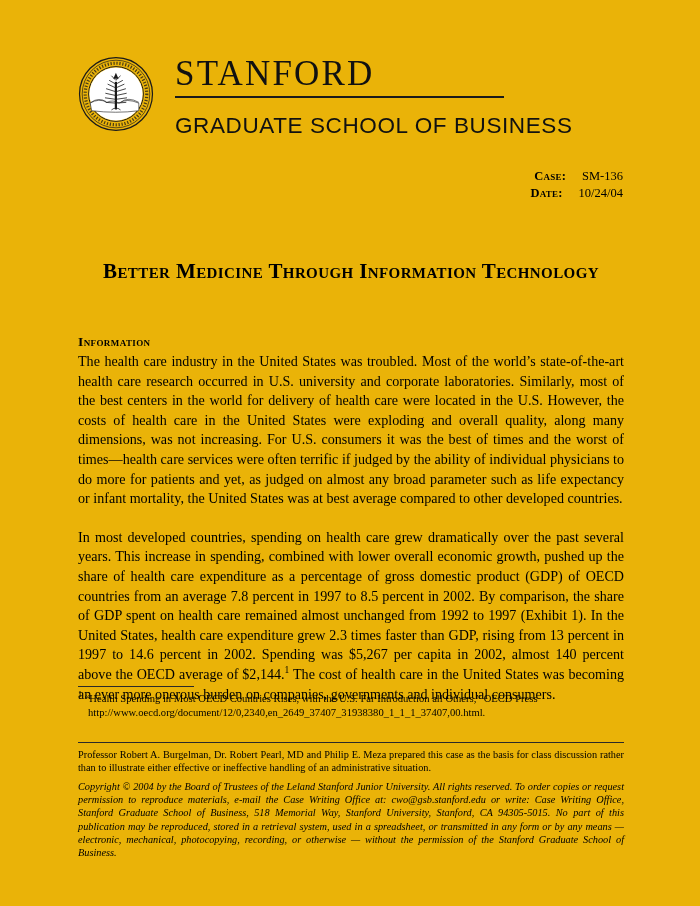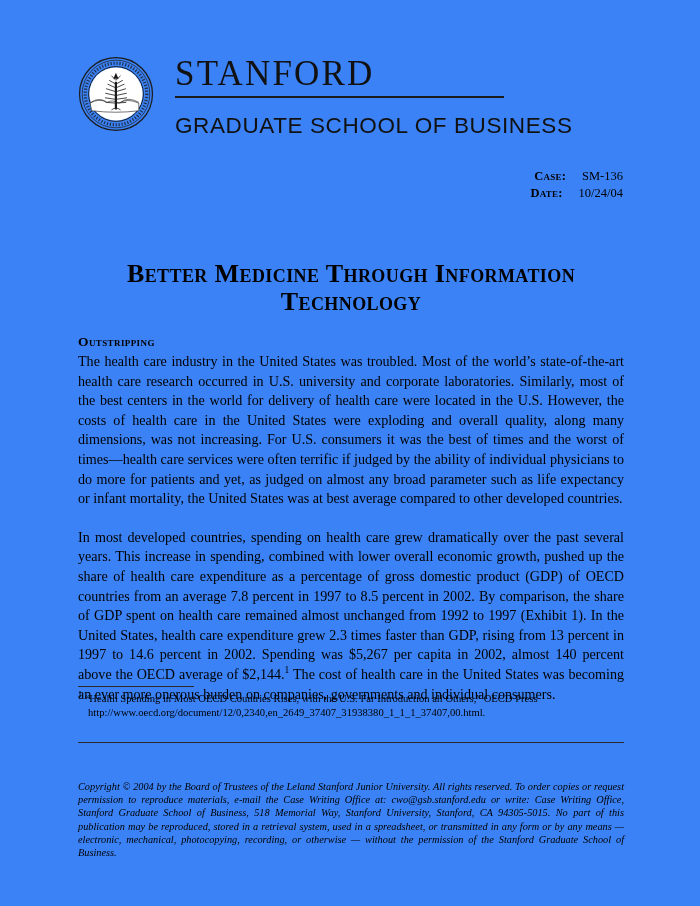--- a/index.html
+++ b/index.html
@@ -4,21 +4,21 @@
 <style>
   html, body {
     margin: 0;
     padding: 0;
     background: #ffffff;
   }
   .page {
     position: relative;
     width: 700px;
     height: 906px;
-    background: #3b82f6;
+    background: #eab308;
     overflow: hidden;
     font-family: "Liberation Serif", "DejaVu Serif", serif;
     color: #000000;
     box-sizing: border-box;
   }
 
   
   .letterhead {
     position: absolute;
     left: 78px;
@@ -84,21 +84,21 @@
   }
   .casemeta .val { margin-left: 16px; }
 
   
   .doc-title {
     position: absolute;
     left: 78px;
     top: 243px;
     width: 546px;
     text-align: center;
-    font-size: 26px;
+    font-size: 21px;
     line-height: 28px;
     font-variant: small-caps;
     letter-spacing: 0.4px;
   }
 
   
   .section-head {
     position: absolute;
     left: 78px;
     top: 323px;
@@ -232,30 +232,31 @@
     <div class="row">
       <span class="smallcap-label">Case:</span><span class="val">SM-136</span>
     </div>
     <div class="row">
       <span class="smallcap-label">Date:</span><span class="val">10/24/04</span>
     </div>
   </div>
 
   <h1 class="doc-title">Better Medicine Through Information Technology</h1>
 
-  <h2 class="section-head">Outstripping</h2>
+  <h2 class="section-head">Information</h2>
 
   <div class="body-block">
     <p class="para">The health care industry in the United States was troubled.  Most of the world’s state-of-the-art health care research occurred in U.S. university and corporate laboratories.  Similarly, most of the best centers in the world for delivery of health care were located in the U.S.  However, the costs of health care in the United States were exploding and overall quality, along many dimensions, was not increasing.  For U.S. consumers it was the best of times and the worst of times—health care services were often terrific if judged by the ability of individual physicians to do more for patients and yet, as judged on almost any broad parameter such as life expectancy or infant mortality, the United States was at best average compared to other developed countries.</p>
     <p class="para"><span>In most developed countries, spending on health care grew dramatically over the past several years.  This increase in spending, combined with lower overall economic growth, pushed up the share of health care expenditure as a percentage of gross domestic product (GDP) of OECD countries from an average 7.8 percent in 1997 to 8.5 percent in 2002. By comparison, the share of GDP spent on health care remained almost unchanged from 1992 to 1997 (</span><b>Exhibit 1</b><span>). In the United States, health care expenditure grew 2.3 times faster than GDP, rising from 13 percent in 1997 to 14.6 percent in 2002. Spending was $5,267 per capita in 2002, almost 140 percent above the OECD average of $2,144.</span><sup class="fn">1</sup><span> The cost of health care in the United States was becoming an ever more onerous burden on companies, governments and individual consumers.</span></p>
   </div>
 
   <div class="footnote-rule"></div>
   <div class="footnote">
     <div class="fn-line"><sup>1</sup> <span>“Health Spending in Most OECD Countries Rises, with the U.S. Far Introduction all Others,” OECD Press</span></div>
     <div class="fn-line indent">http://www.oecd.org/document/12/0,2340,en_2649_37407_31938380_1_1_1_37407,00.html.</div>
   </div>
 
   <div class="credit-rule"></div>
+  <div class="credit">Professor Robert A. Burgelman, Dr. Robert Pearl, MD and Philip E. Meza prepared this case as the basis for class discussion rather than to illustrate either effective or ineffective handling of an administrative situation.</div>
 
   <div class="copyright">Copyright © 2004 by the Board of Trustees of the Leland Stanford Junior University.  All rights reserved.  To order copies or request permission to reproduce materials, e-mail the Case Writing Office at: cwo@gsb.stanford.edu or write: Case Writing Office, Stanford Graduate School of Business, 518 Memorial Way, Stanford University, Stanford, CA 94305-5015.  No part of this publication may be reproduced, stored in a retrieval system, used in a spreadsheet, or transmitted in any form or by any means — electronic, mechanical, photocopying, recording, or otherwise — without the permission of the Stanford Graduate School of Business.</div>
 
 </div>
 
 </body></html>

